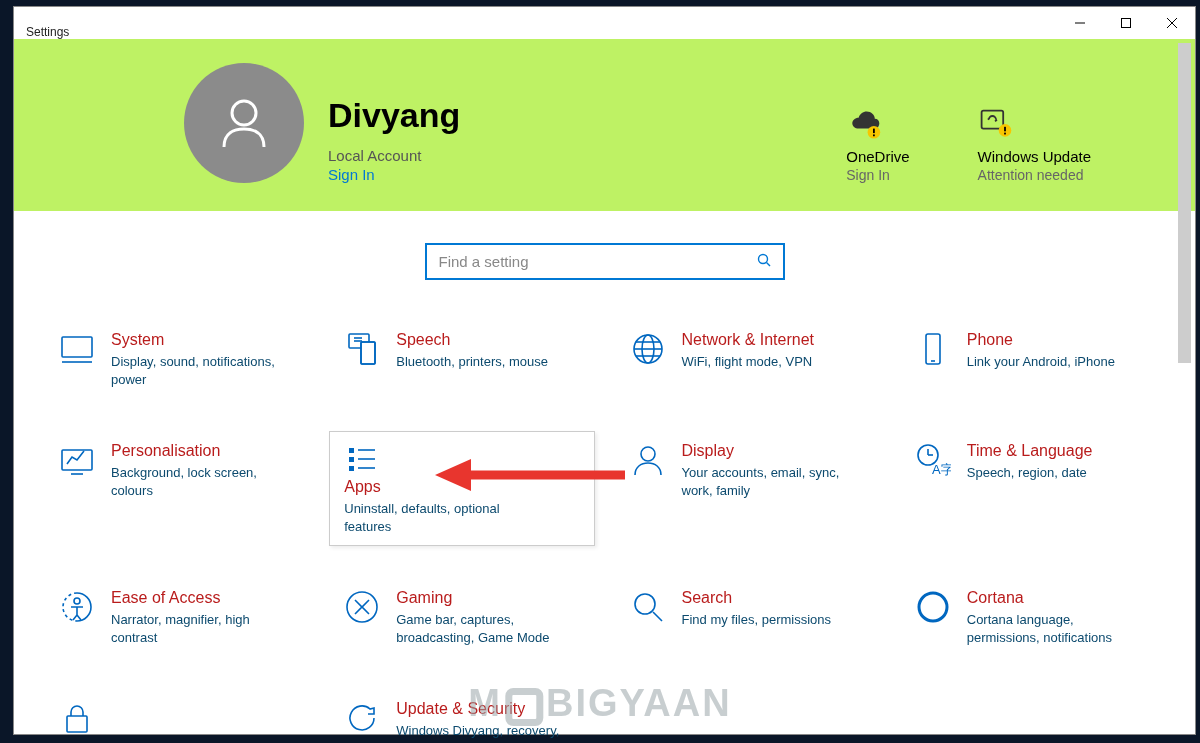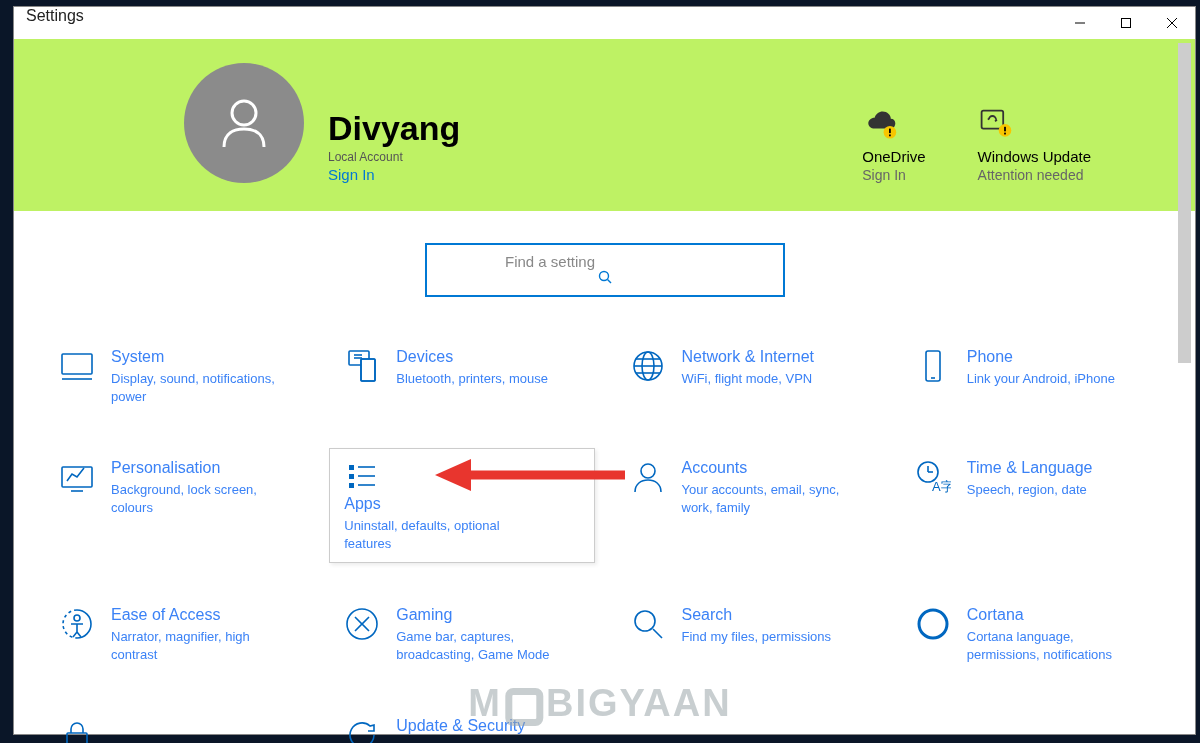--- a/index.html
+++ b/index.html
@@ -15,23 +15,23 @@
   position: absolute;
   top: 6px; left: 13px; right: 4px; bottom: 8px;
   background: #fff;
   border: 1px solid #888;
   display: flex;
   flex-direction: column;
 }
 .titlebar {
   height: 32px;
   display: flex;
-  align-items: flex-start;
+  align-items: flex-end;
   padding: 0 0 0 12px;
-  font-size: 16px;
+  font-size: 12px;
   color: #222;
 }
 .title-controls {
   margin-left: auto;
   display: flex;
 }
 .title-btn {
   width: 46px;
   height: 32px;
   display: flex;
@@ -52,42 +52,41 @@
   border-radius: 50%;
   background: #8b8b8b;
   display: flex;
   align-items: center;
   justify-content: center;
   flex-shrink: 0;
 }
 .avatar svg { width: 64px; height: 64px; }
 .user-info { margin-left: 24px; }
 .user-name { font-size: 34px; font-weight: 600; color: #000; }
-.user-sub { font-size: 12px; color: #555; margin-top: 2px; }
+.user-sub { font-size: 15px; color: #555; margin-top: 12px; }
 .user-signin { font-size: 15px; color: #0078d4; cursor: pointer; margin-top: 2px; }
-.header-tiles { margin-left: auto; display: flex; gap: 52px; padding-right: 40px; }
+.header-tiles { margin-left: auto; display: flex; gap: 68px; padding-right: 40px; }
 .header-tile { text-align: left; }
 .tile-icon { height: 38px; display:flex; align-items:center; }
 .tile-icon svg { width: 36px; height: 36px; }
 .tile-title { font-size: 15px; color: #000; margin-top: 4px; }
 .tile-sub { font-size: 14px; color: #666; margin-top: 2px; }
 .warn-badge { fill: #f7c600; }
 .search-row {
   display: flex; justify-content: center;
   padding: 32px 0 40px 0;
 }
 .search-box {
   width: 360px;
   border: 2px solid #0078d4;
   padding: 8px 12px;
   display: flex;
   align-items: center;
   font-size: 15px;
   color: #666;
-  flex-direction: column;
 }
 .search-box input {
   border: none; outline: none; flex: 1;
   font-size: 15px; font-family: inherit;
 }
 .search-box input::placeholder { color: #888; }
 .search-box .search-glyph { color: #0078d4; font-size: 14px; }
 .grid {
   padding: 0 30px 10px 30px;
   display: grid;
@@ -107,22 +106,22 @@
   box-shadow: 2px 2px 4px rgba(0,0,0,0.08);
   flex-direction: column;
 }
 .cat-icon {
   width: 36px; height: 36px;
   flex-shrink: 0;
   margin-right: 16px;
   display:flex; align-items:center; justify-content:flex-end;
 }
 .cat-icon svg { width: 36px; height: 36px; stroke: #0067c0; fill: none; stroke-width: 1.6; }
-.cat-title { font-size: 16px; color: #3b82f6; }
-.cat-sub { font-size: 13px; color: #3b82f6; margin-top: 4px; line-height: 1.35; max-width: 180px; }
+.cat-title { font-size: 16px; color: #b91c1c; }
+.cat-sub { font-size: 13px; color: #0c4a6e; margin-top: 4px; line-height: 1.35; max-width: 180px; }
 .arrow-overlay {
   position: absolute;
   left: 435px; top: 455px;
   width: 195px; height: 40px;
   pointer-events: none;
 }
 .scrollbar {
   position: absolute;
   right: 4px; top: 36px;
   width: 13px; height: 320px;
@@ -247,21 +246,21 @@
       <div class="cat-icon">
           <svg viewBox="0 0 36 36">
             <rect x="5" y="3" width="20" height="14" rx="1"></rect>
             <rect x="17" y="11" width="14" height="22" rx="1" fill="#fff"></rect>
             <rect x="17" y="11" width="14" height="22" rx="1"></rect>
             <line x1="10" y1="7" x2="18" y2="7"></line>
             <line x1="10" y1="10" x2="18" y2="10"></line>
           </svg>
         </div>
       <div>
-          <div class="cat-title">Devices</div>
+          <div class="cat-title">Speech</div>
           <div class="cat-sub">Bluetooth, printers, mouse</div>
         </div>
     </div>
 
     <div class="category">
       <div class="cat-icon">
           <svg viewBox="0 0 36 36">
             <circle cx="18" cy="18" r="14"></circle>
             <ellipse cx="18" cy="18" rx="6" ry="14"></ellipse>
             <line x1="4" y1="18" x2="32" y2="18"></line>
@@ -320,21 +319,21 @@
     </div>
 
     <div class="category">
       <div class="cat-icon">
           <svg viewBox="0 0 36 36">
             <circle cx="18" cy="12" r="7"></circle>
             <path d="M5 33c0-8 6-12 13-12s13 4 13 12"></path>
           </svg>
         </div>
       <div>
-          <div class="cat-title">Accounts</div>
+          <div class="cat-title">Display</div>
           <div class="cat-sub">Your accounts, email, sync, work, family</div>
         </div>
     </div>
 
     <div class="category">
       <div class="cat-icon">
           <svg viewBox="0 0 36 36">
             <circle cx="13" cy="13" r="10"></circle>
             <line x1="13" y1="13" x2="13" y2="7"></line>
             <line x1="13" y1="13" x2="18" y2="13"></line>

